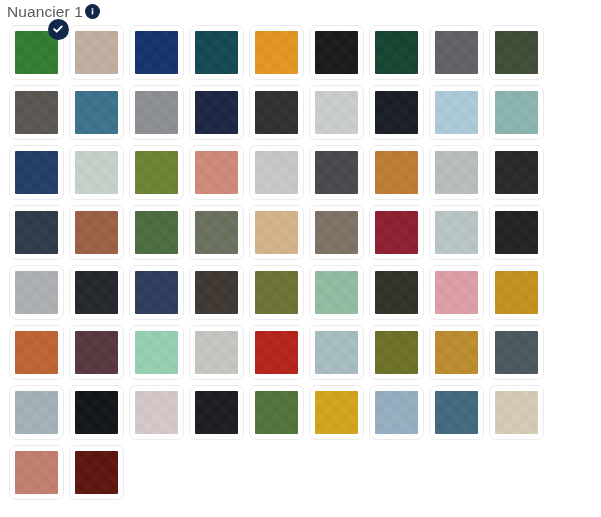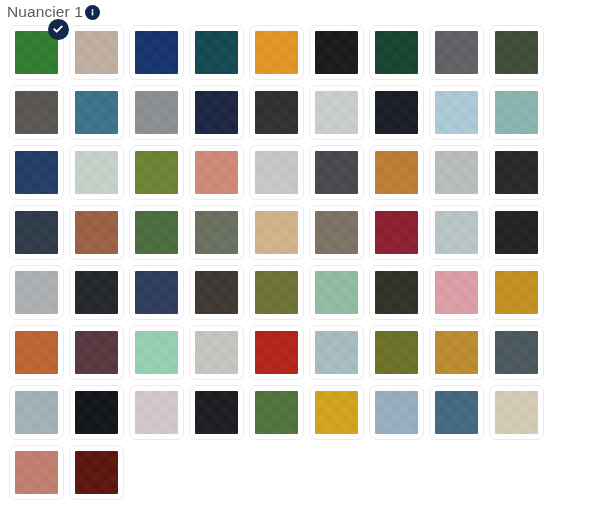--- a/index.html
+++ b/index.html
@@ -15,21 +15,20 @@
   }
   .panel {
     width: 601px;
     height: 517px;
     box-sizing: border-box;
     position: relative;
     background: #ffffff;
   }
   .panel-header {
     display: flex;
-    align-items: center;
     gap: 2px;
     padding: 3px 0 2px 7px;
     height: 22px;
     box-sizing: border-box;
   }
   .panel-title {
     font-size: 15.5px;
     color: #5b5b5b;
     line-height: 18px;
     letter-spacing: 0.1px;

